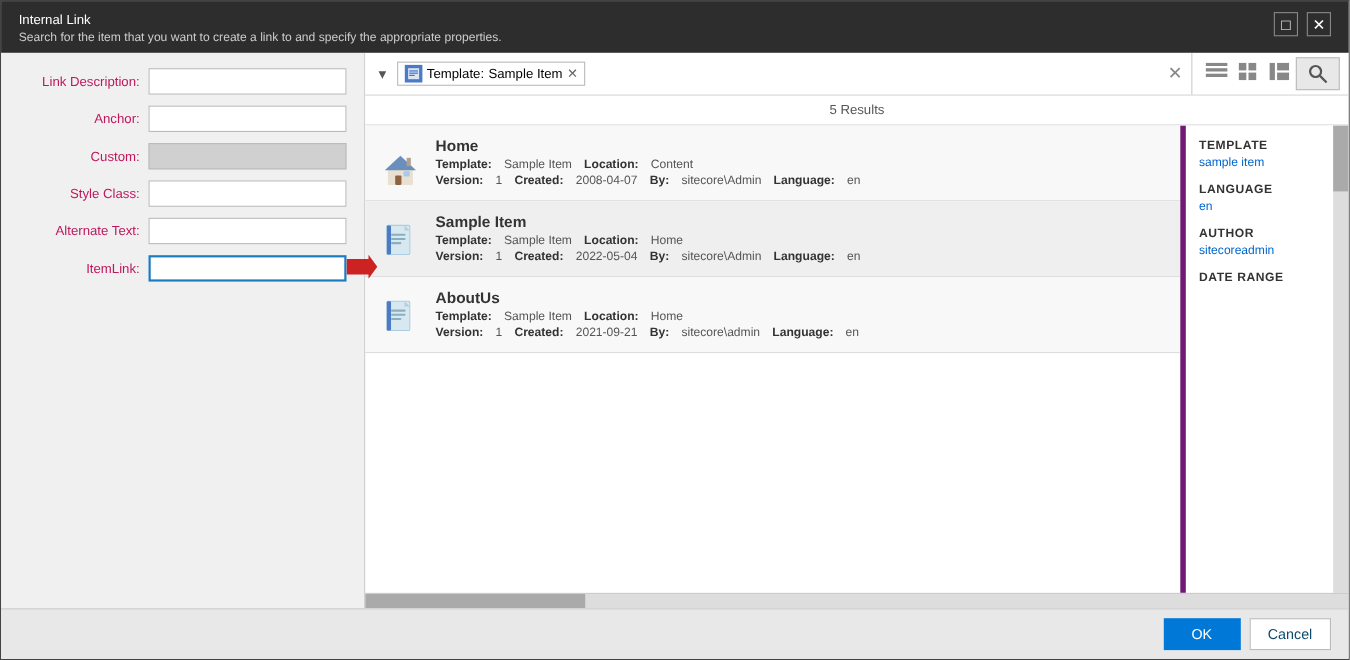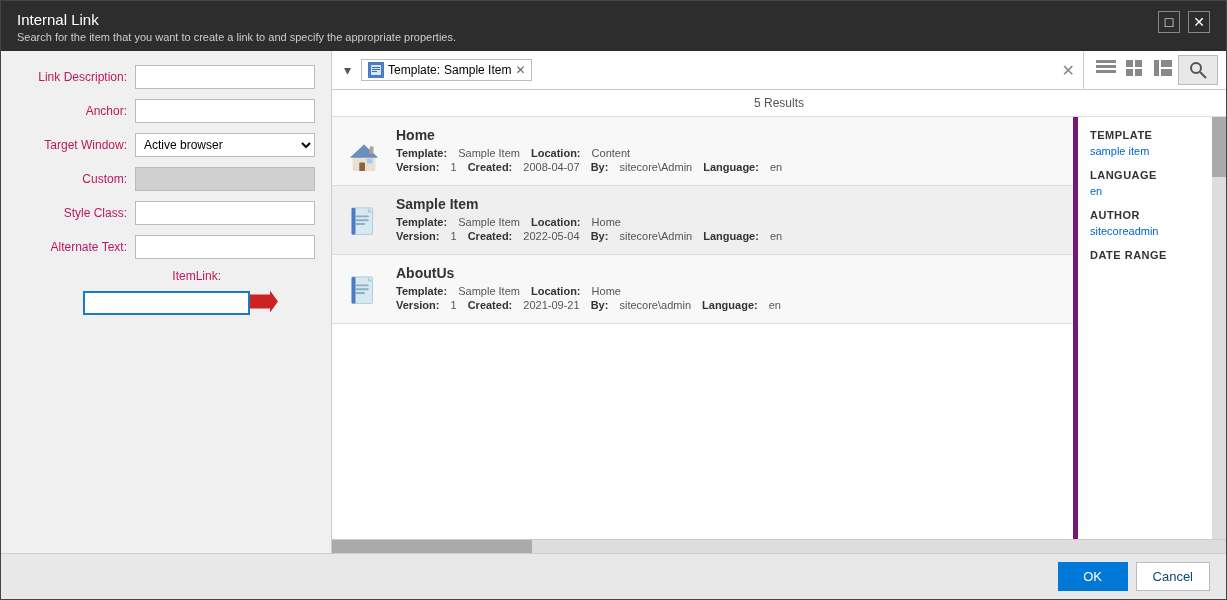--- a/index.html
+++ b/index.html
@@ -17,21 +17,21 @@
     .dialog-titlebar {
       background: #2d2d2d;
       color: white;
       padding: 10px 16px 8px;
       display: flex;
       justify-content: space-between;
       align-items: flex-start;
       flex-shrink: 0;
     }
     .dialog-title-text h2 {
-      font-size: 15px;
+      font-size: 12px;
       font-weight: normal;
       margin-bottom: 3px;
     }
     .dialog-title-text p {
       font-size: 11px;
       color: #ccc;
       text-align: center;
     }
     .dialog-title-controls {
       display: flex;
@@ -370,45 +370,37 @@
       <div class="form-row">
         <label class="form-label">Link Description:</label>
         <input type="text" class="form-input" value="" style="">
       </div>
 
       <div class="form-row">
         <label class="form-label">Anchor:</label>
         <input type="text" class="form-input" value="" style="">
       </div>
 
-      <div class="form-row">
-        <label class="form-label">Target Window:</label>
-        <select class="form-select">
-          <option>Active browser</option>
-          <option>New browser</option>
-          <option>Current browser</option>
-        </select>
-      </div>
 
       <div class="form-row">
         <label class="form-label">Custom:</label>
         <input type="text" class="form-input disabled" disabled="" style="">
       </div>
 
       <div class="form-row">
         <label class="form-label">Style Class:</label>
         <input type="text" class="form-input" value="" style="">
       </div>
 
       <div class="form-row">
         <label class="form-label">Alternate Text:</label>
         <input type="text" class="form-input" value="" style="">
       </div>
 
-      <div class="form-row" style="position:relative;flex-direction:column;">
+      <div class="form-row" style="position:relative;">
         <label class="form-label">ItemLink:</label>
         <div style="flex:1; position:relative;">
           <input type="text" class="form-input highlighted" style="width: 100%; border: 2px solid rgb(26, 123, 191);">
           
           <div style="position:absolute; right:-28px; top:50%; transform:translateY(-50%); z-index:10;">
             <svg width="28" height="22" viewBox="0 0 28 22">
               <polygon points="0,4 0,18 20,18 20,22 28,11 20,0 20,4" fill="#cc2222"></polygon>
             </svg>
           </div>
         </div>

